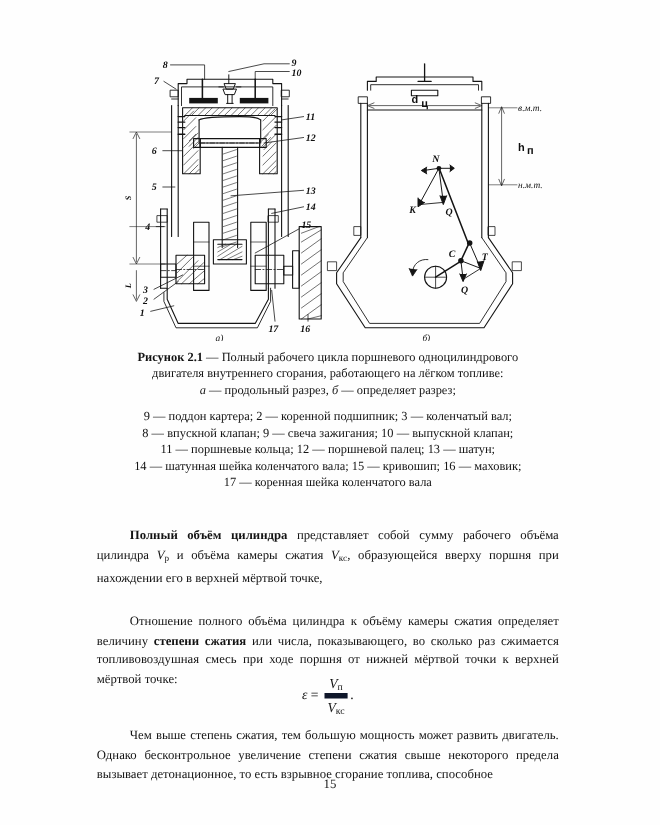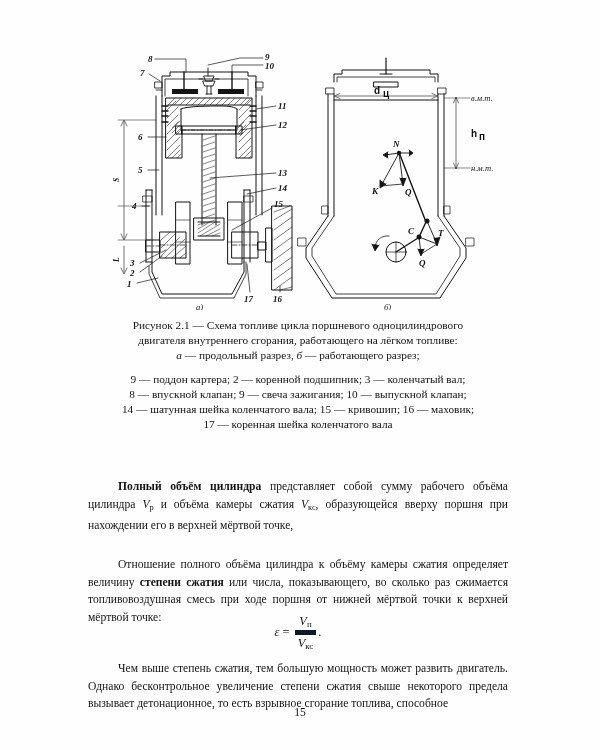--- a/index.html
+++ b/index.html
@@ -35,21 +35,21 @@
   .caption {
     position: absolute;
     left: 88px;
     top: 318px;
     width: 420px;
     text-align: center;
     font-size: 11.3px;
     line-height: 15.2px;
     color: #131313;
   }
-  .caption .b { font-weight: normal; }
+  .caption .b { font-weight: bold; }
   .caption .it { font-style: italic; }
   .caption-list {
     margin-top: 8px;
   }
 
   
   .body-block {
     position: absolute;
     left: 88px;
     width: 420px;
@@ -405,29 +405,30 @@
       <text class="lbl" x="405" y="185">Q</text>
       <text class="lbl" x="408" y="224">C</text>
       <text class="lbl" x="438" y="226">T</text>
       <text class="lbl" x="419" y="256">Q</text>
       <text class="lbl-ital" x="384" y="300">б)</text>
     </svg>
   </div>
 
   <div class="caption">
     <div>
-      <span class="b">Рисунок 2.1</span><span> — </span><span>Схема топливе цикла поршневого одноцилиндрового</span>
+      <span class="b">Рисунок 2.1</span><span> — </span><span>Полный рабочего цикла поршневого одноцилиндрового</span>
       <br>
       <span>двигателя внутреннего сгорания, работающего на лёгком топливе:</span>
       <br>
-      <span class="it">а</span><span> — продольный разрез, </span><span class="it">б</span><span> — работающего разрез;</span>
+      <span class="it">а</span><span> — продольный разрез, </span><span class="it">б</span><span> — определяет разрез;</span>
     </div>
     <div class="caption-list">
       <div>9 — поддон картера; 2 — коренной подшипник; 3 — коленчатый вал;</div>
       <div>8 — впускной клапан; 9 — свеча зажигания; 10 — выпускной клапан;</div>
+      <div>11 — поршневые кольца; 12 — поршневой палец; 13 — шатун;</div>
       <div>14 — шатунная шейка коленчатого вала; 15 — кривошип; 16 — маховик;</div>
       <div>17 — коренная шейка коленчатого вала</div>
     </div>
   </div>
 
   <div class="body-block p1">
     <p>
       <span class="bold">Полный объём цилиндра</span><span> представляет собой сумму рабочего объёма цилиндра </span><span class="var">V</span><span class="sub">р</span><span> и объёма камеры сжатия </span><span class="var">V</span><span class="sub">кс</span><span>, образующейся вверху поршня при нахождении его в верхней мёртвой точке,</span>
     </p>
   </div>

